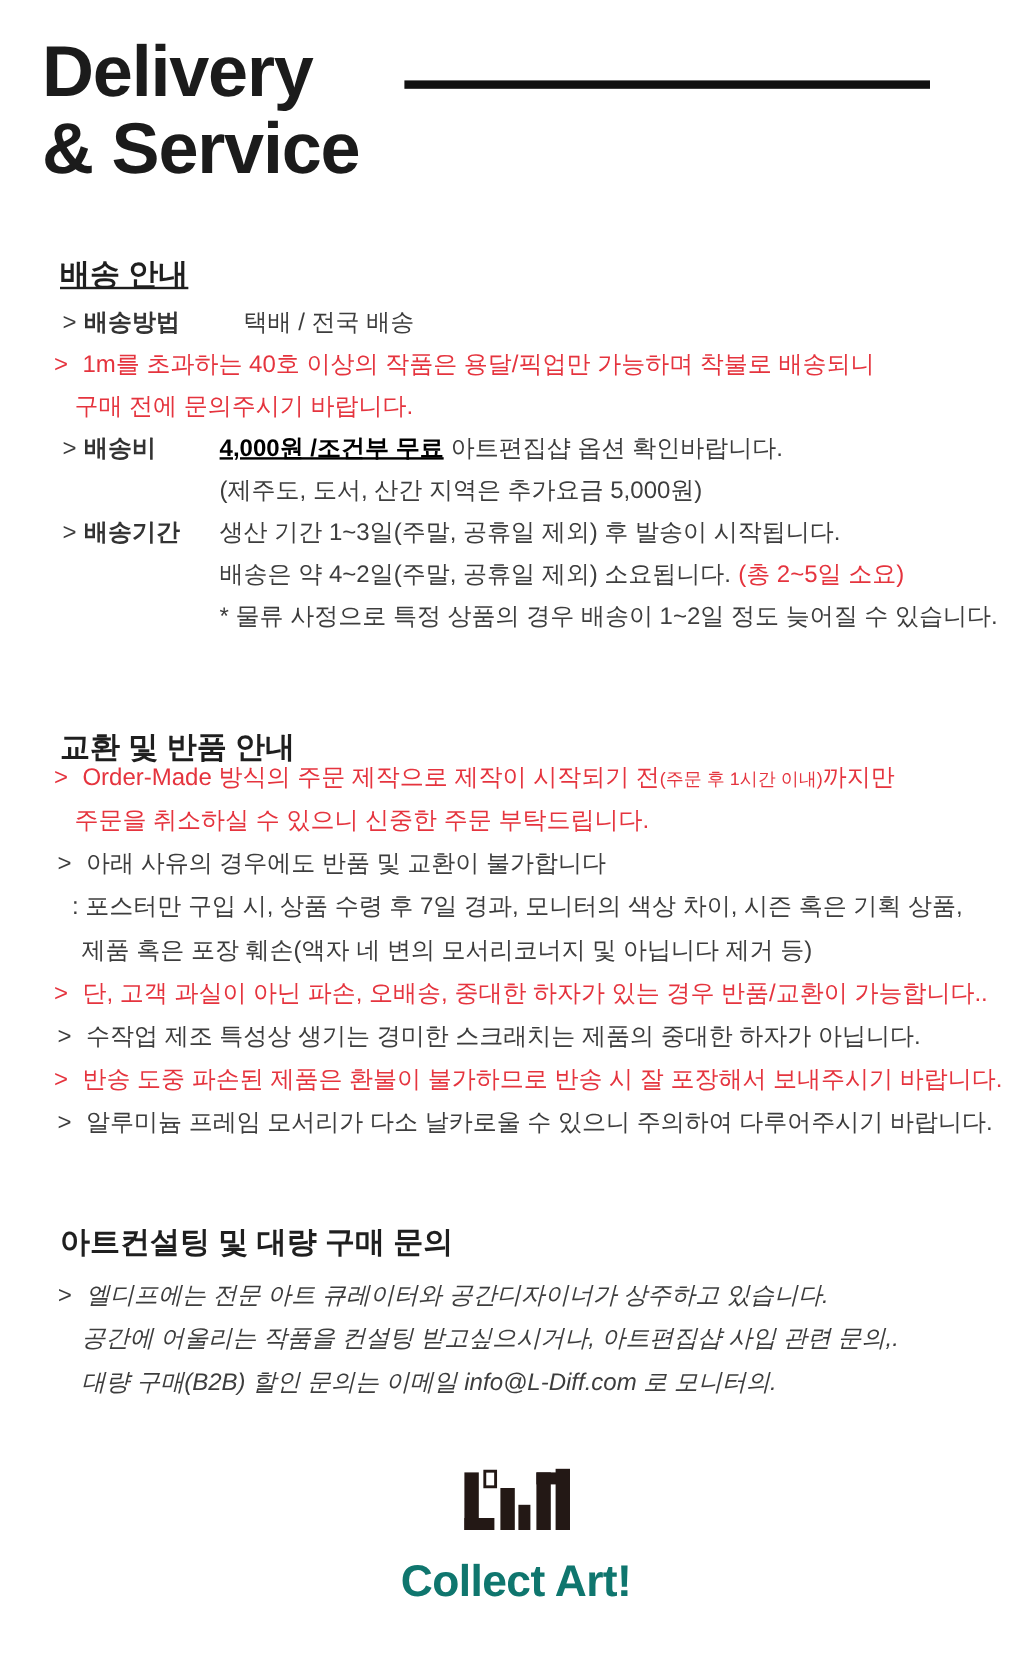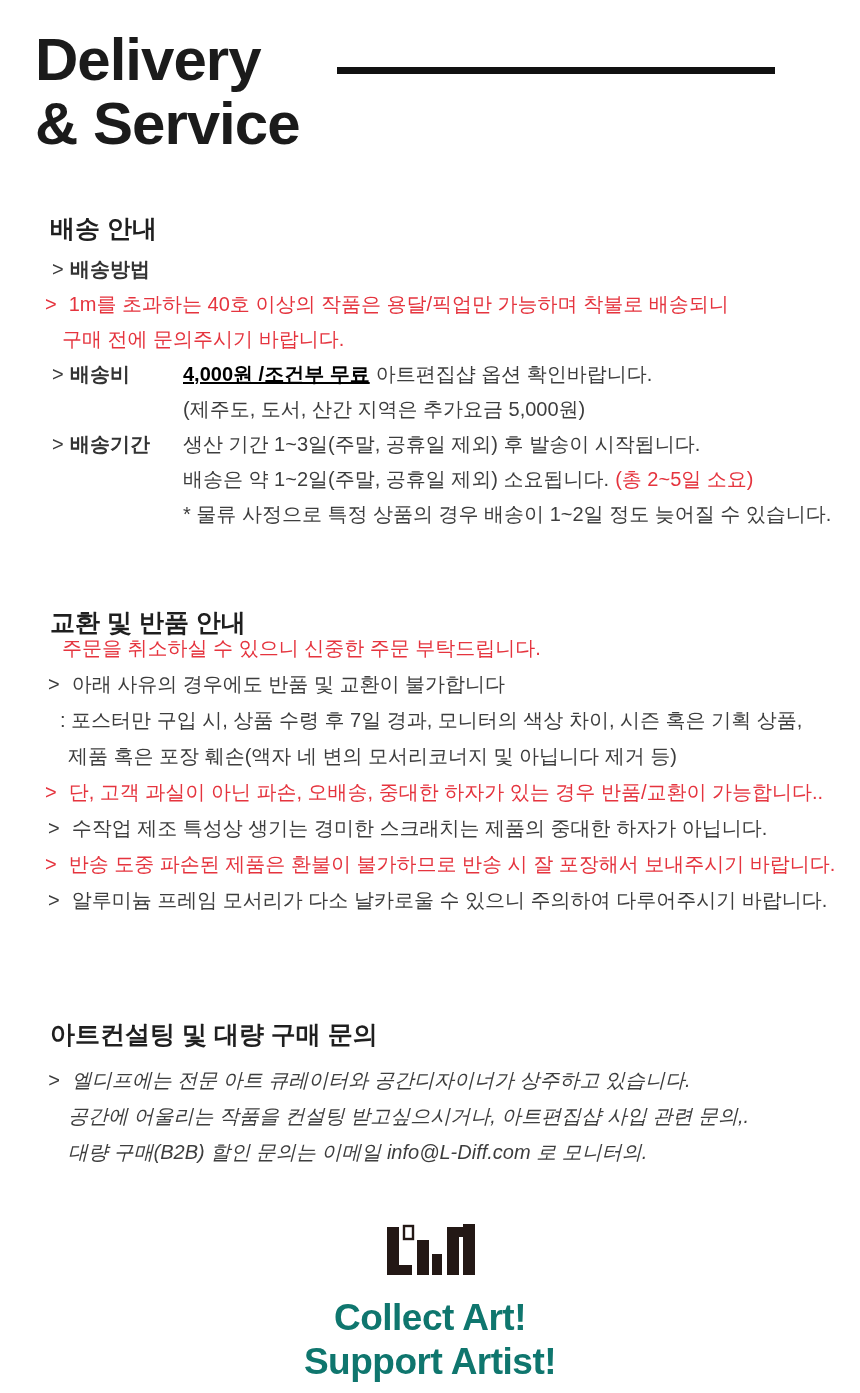--- a/index.html
+++ b/index.html
@@ -20,21 +20,21 @@
   .title-rule {
     position:absolute; left:337px; top:67px;
     width:438px; height:7px; background:#111111;
   }
 
   
   .sec-heading {
     position:absolute; left:50px;
     font-size:25px; font-weight:700; color:#1f1f1f;
   }
-  .h1 { top:212px; }
+  .h1 { top:212px;text-decoration:underline; }
   .h2 { top:586px;margin-top:20px; }
   .h3 { top:1018px; }
 
   .sec-body { position:absolute; left:45px; right:20px; font-size:20px; }
   .b1 { top:252px; }
   .b1 .row { line-height:35px; height:35px; }
   .b2 { top:630px; }
   .b2 .row { line-height:36px; height:36px; }
   .b3 { top:1062px;font-style:italic; }
   .b3 .row { line-height:36px; height:36px; }
@@ -79,45 +79,49 @@
     <div>&amp; Service</div>
   </div>
   <div class="title-rule"></div>
 
   <div class="sec-heading h1">배송 안내</div>
 
   <div class="sec-body b1">
     <div class="row flex pad7">
       <span class="bullet">&gt;</span>
       <span class="label">배송방법</span>
+      <span class="gap20">택배 / 전국 배송</span>
     </div>
     <div class="row red">
       <span class="bullet">&gt;</span><span>1m를 초과하는 40호 이상의 작품은 용달/픽업만 가능하며 착불로 배송되니</span>
     </div>
     <div class="row red pad17">구매 전에 문의주시기 바랍니다.</div>
     <div class="row flex pad7">
       <span class="bullet">&gt;</span>
       <span class="label">배송비</span>
       <span><span class="bold mr6">4,000원 /조건부 무료</span><span>아트편집샵 옵션 확인바랍니다.</span></span>
     </div>
     <div class="row pad138">(제주도, 도서, 산간 지역은 추가요금 5,000원)</div>
     <div class="row flex pad7">
       <span class="bullet">&gt;</span>
       <span class="label">배송기간</span>
       <span>생산 기간 1~3일(주말, 공휴일 제외) 후 발송이 시작됩니다.</span>
     </div>
     <div class="row pad138">
-      <span class="mr6">배송은 약 1~2일(주말, 공휴일 제외) 소요됩니다.</span><span class="red">(총 2~5일 소요)</span>
+      <span class="mr6">배송은 약 4~2일(주말, 공휴일 제외) 소요됩니다.</span><span class="red">(총 2~5일 소요)</span>
     </div>
     <div class="row pad138">* 물류 사정으로 특정 상품의 경우 배송이 1~2일 정도 늦어질 수 있습니다.</div>
   </div>
 
   <div class="sec-heading h2">교환 및 반품 안내</div>
 
   <div class="sec-body b2">
+    <div class="row red">
+      <span class="bullet">&gt;</span><span>Order-Made 방식의 주문 제작으로 제작이 시작되기 전</span><span class="small">(주문 후 1시간 이내)</span><span>까지만</span>
+    </div>
     <div class="row red pad17">주문을 취소하실 수 있으니 신중한 주문 부탁드립니다.</div>
     <div class="row pad3">
       <span class="bullet">&gt;</span><span>아래 사유의 경우에도 반품 및 교환이 불가합니다</span>
     </div>
     <div class="row pad15">: 포스터만 구입 시, 상품 수령 후 7일 경과, 모니터의 색상 차이, 시즌 혹은 기획 상품,</div>
     <div class="row pad23">제품 혹은 포장 훼손(액자 네 변의 모서리코너지 및 아닙니다 제거 등)</div>
     <div class="row red">
       <span class="bullet">&gt;</span><span>단, 고객 과실이 아닌 파손, 오배송, 중대한 하자가 있는 경우 반품/교환이 가능합니다..</span>
     </div>
     <div class="row pad3">
@@ -151,16 +155,15 @@
         <rect x="63" y="5" width="25" height="10"></rect>
         <rect x="63" y="5" width="12" height="48"></rect>
         <rect x="79" y="2" width="12" height="51"></rect>
       </g>
       <rect x="20" y="4" width="9" height="13" fill="none" stroke="#231815" stroke-width="2.4"></rect>
     </svg>
   </div>
 
   <div class="slogan">
     <div>Collect Art!</div>
-    <div>Support Artist!</div>
   </div>
 
 </div>
 
 </body></html>

